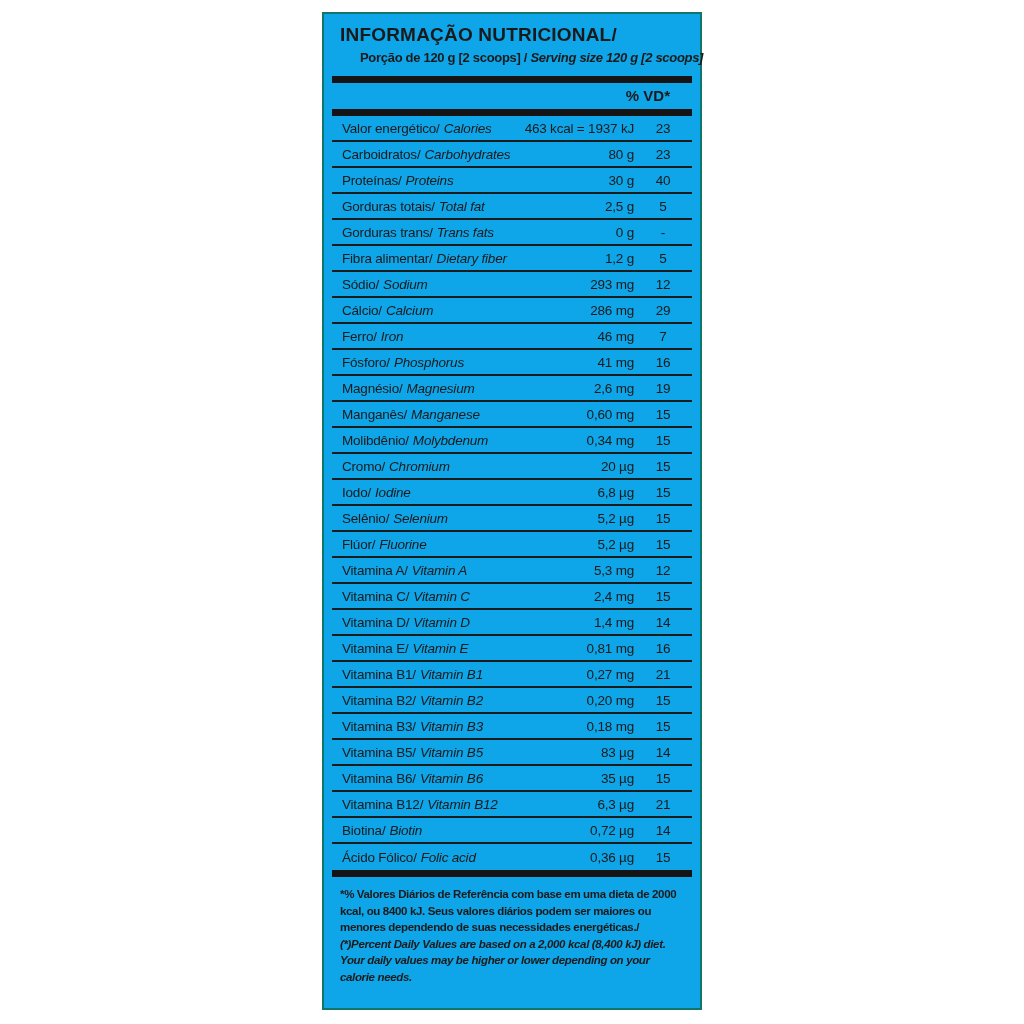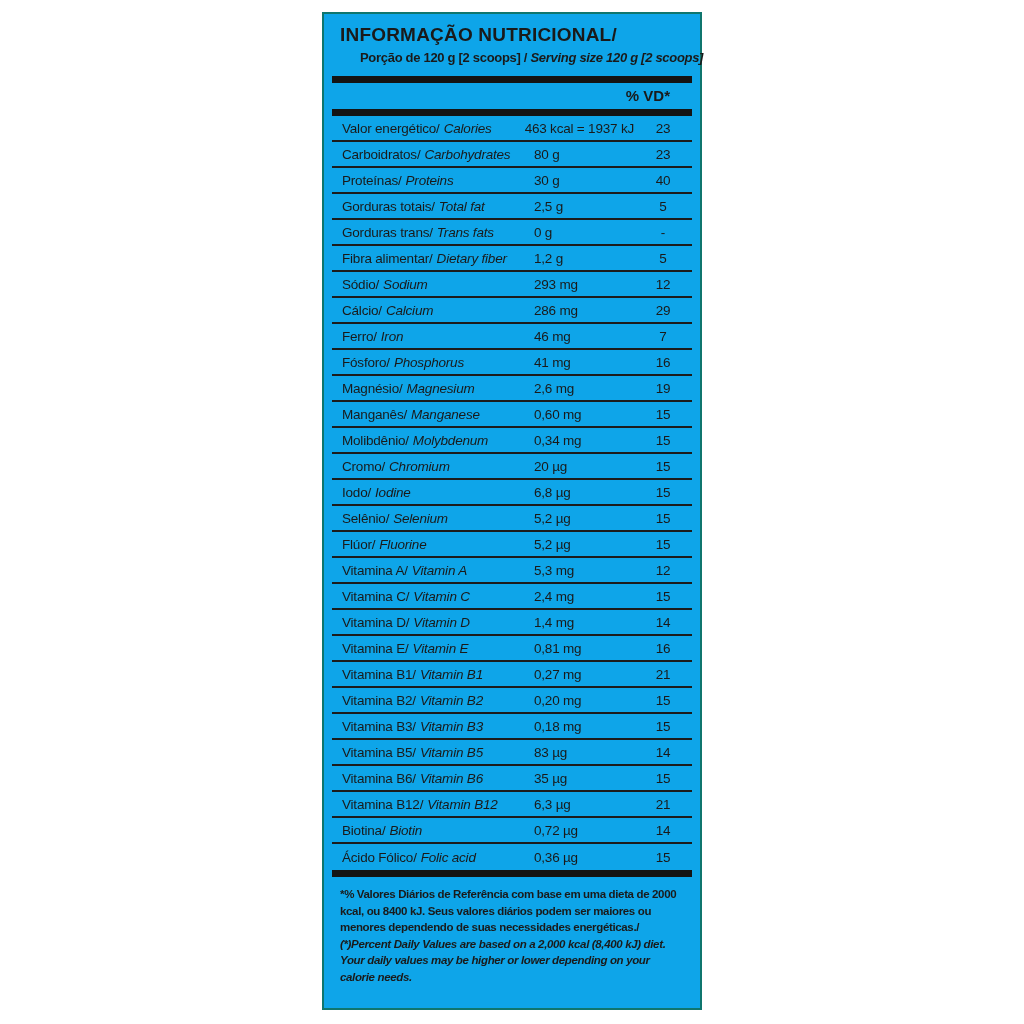--- a/index.html
+++ b/index.html
@@ -44,21 +44,21 @@
   .row {
     display: flex; align-items: center;
     height: 26px;
     border-bottom: 2px solid #1c1c1c;
     font-size: 13.5px; font-weight: 400; letter-spacing: -0.2px;
   }
   .row:last-child { border-bottom: none; }
   .cell { white-space: nowrap; }
   .name { flex: 1 1 auto; padding-left: 10px; overflow: visible; }
   .name .en { font-style: italic; margin-left: 4px; }
-  .amount { flex: 0 0 100px; text-align: left; overflow: visible; }
+  .amount { flex: 0 0 100px; text-align: right; overflow: visible; }
   .vd { flex: 0 0 58px; text-align: center; }
   .footnote {
     margin: 9px 14px 0 16px;
     font-size: 11.5px; font-weight: 700;
     letter-spacing: -0.35px;
     line-height: 16.5px;
     text-align: left;
   }
   .footnote .en { font-style: italic; }
 </style>

